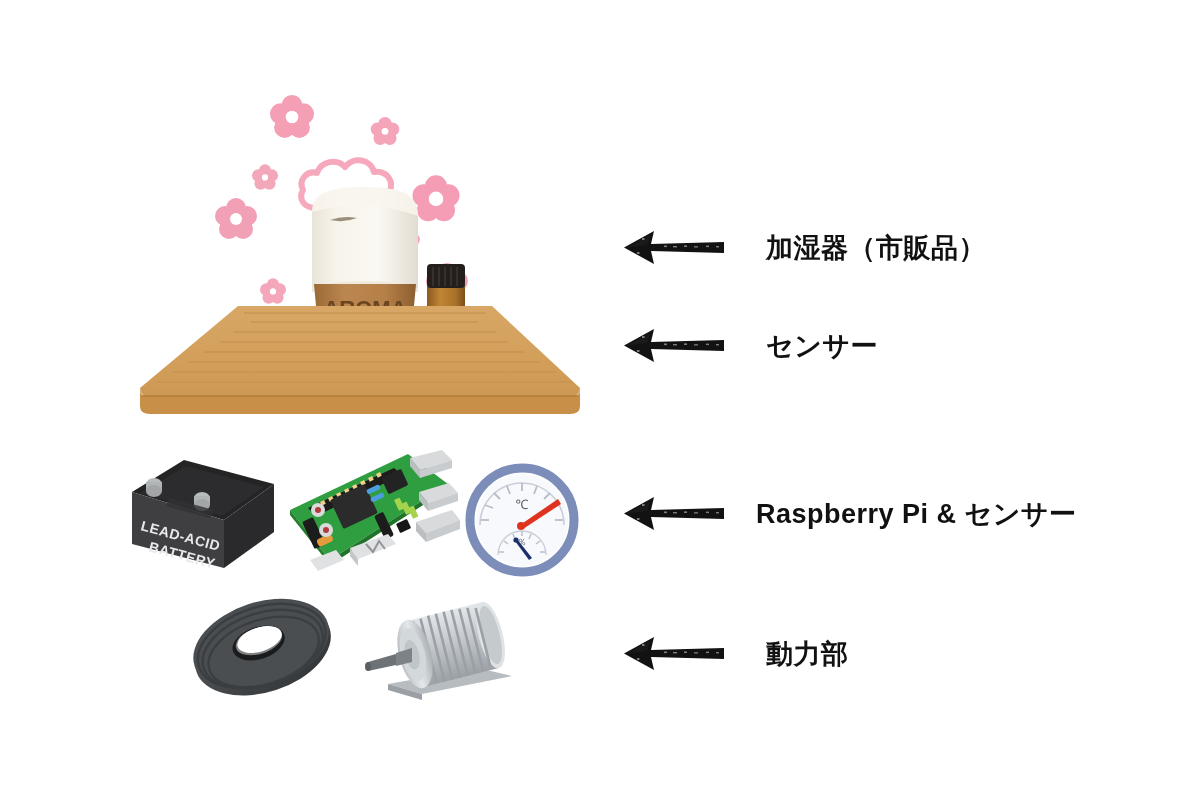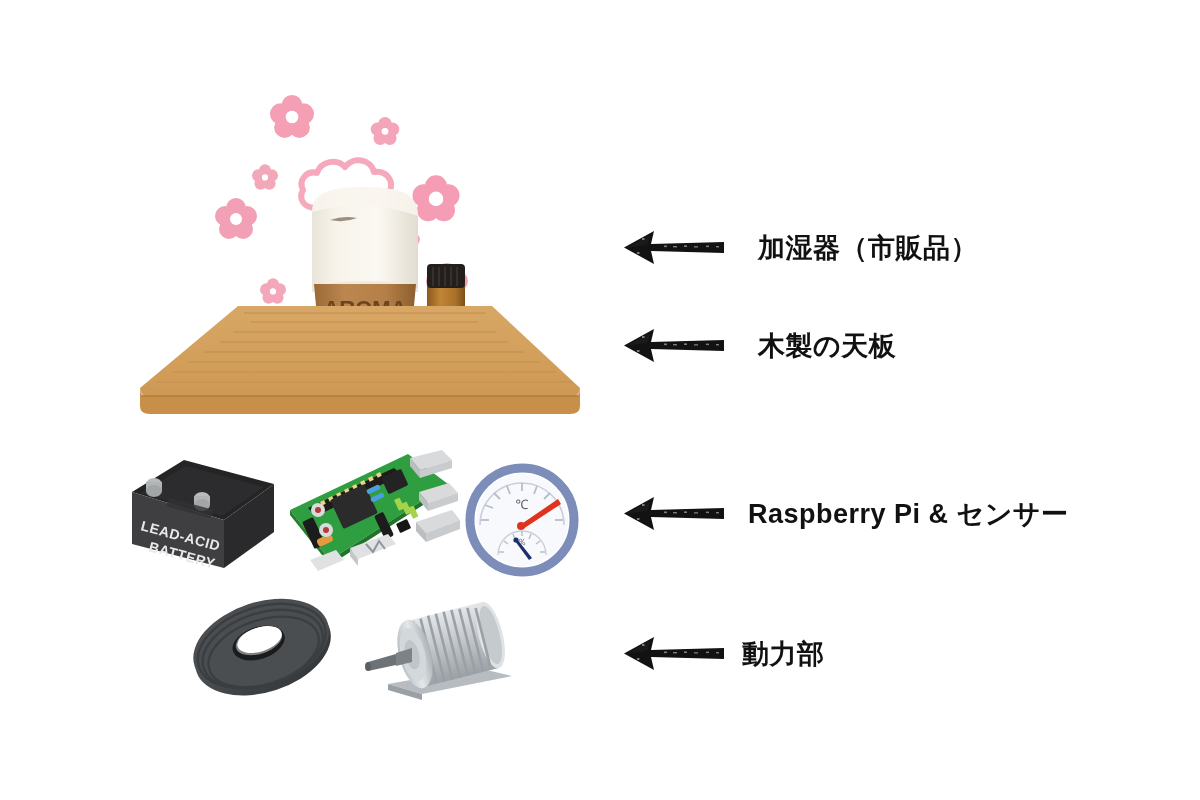--- a/index.html
+++ b/index.html
@@ -21,21 +21,21 @@
   }
 
   
   .abs { position: absolute; }
 
   
   .label-row {
     position: absolute;
     display: flex;
     align-items: center;
-    gap: 0px;
+    gap: 8px;
     text-align: center;
   }
   .label-text {
     font-size: 27px;
     font-weight: 700;
     color: #111111;
     letter-spacing: 0.5px;
     white-space: nowrap;
     line-height: 1;
   }
@@ -504,21 +504,21 @@
           <rect x="53" y="20" width="4" height="1.4"></rect>
           <rect x="64" y="19.4" width="3" height="1.6"></rect>
           <rect x="74" y="20.2" width="4" height="1.3"></rect>
           <rect x="86" y="19.6" width="3" height="1.5"></rect>
           <rect x="96" y="20" width="3" height="1.4"></rect>
           <rect x="22" y="12" width="2.5" height="2"></rect>
           <rect x="17" y="26" width="2.5" height="2"></rect>
         </g>
       </svg>
     </span>
-    <span class="label-text" style="margin-left:30px;">木製の天板</span>
+    <span class="label-text" style="margin-left:30px;">センサー</span>
   </div>
 
   <div class="label-row" style="left:620px; top:492px;">
     <span class="arrow-wrap">
       <svg width="108" height="44" viewBox="0 0 108 44" xmlns="http://www.w3.org/2000/svg">
         <path d="M4 21.5 L34 5 L31 18 L104 16 L104 27 L31 25 L34 38 Z" fill="#121212"></path>
         <path d="M6 22 L30 9 L28 17 L26 19 Z" fill="#1a1a1a"></path>
         <g fill="#ffffff" opacity="0.45">
           <rect x="44" y="19.5" width="3" height="1.6"></rect>
           <rect x="53" y="20" width="4" height="1.4"></rect>
@@ -544,16 +544,16 @@
           <rect x="53" y="20" width="4" height="1.4"></rect>
           <rect x="64" y="19.4" width="3" height="1.6"></rect>
           <rect x="74" y="20.2" width="4" height="1.3"></rect>
           <rect x="86" y="19.6" width="3" height="1.5"></rect>
           <rect x="96" y="20" width="3" height="1.4"></rect>
           <rect x="22" y="12" width="2.5" height="2"></rect>
           <rect x="17" y="26" width="2.5" height="2"></rect>
         </g>
       </svg>
     </span>
-    <span class="label-text" style="margin-left:14px;">動力部</span>
+    <span class="label-text" style="margin-left:30px;">動力部</span>
   </div>
 
 </div>
 
 </body></html>

